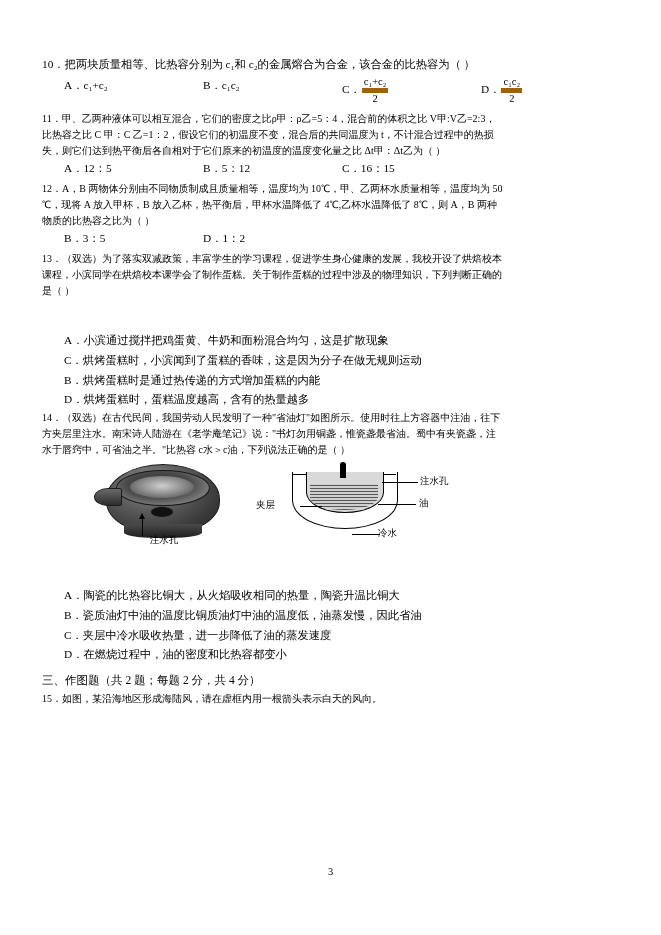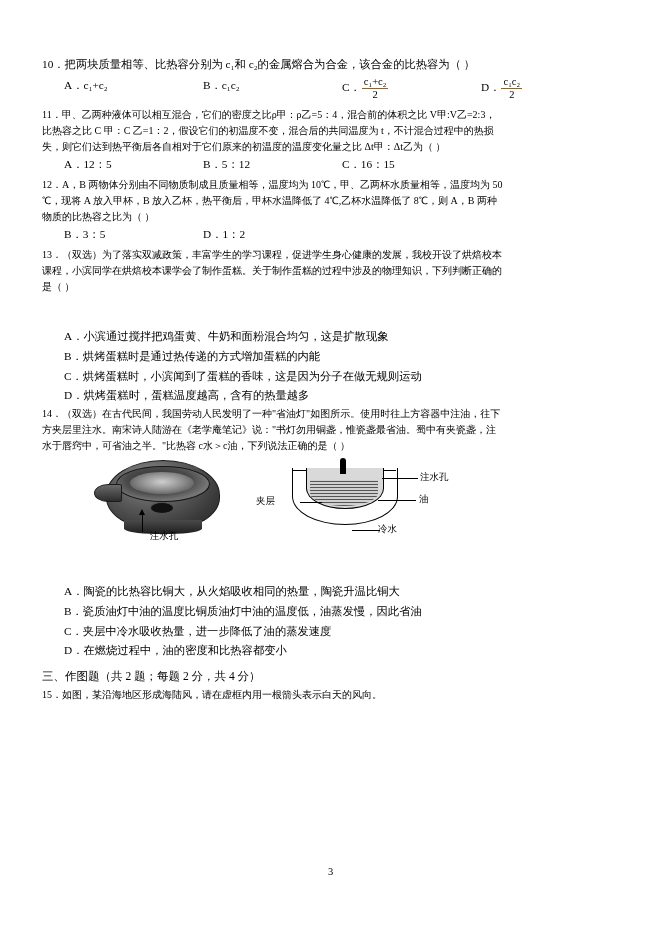--- a/index.html
+++ b/index.html
@@ -49,21 +49,21 @@
   .frac {
     display: inline-block;
     vertical-align: middle;
     text-align: center;
     line-height: 1.15;
     font-size: 10.5px;
     margin: 0 1px;
   }
   .frac .num {
     display: block;
-    border-bottom: 1px solid #a16207;
+    border-bottom: 5px solid #a16207;
     padding: 0 2px;
   }
   .frac .den {
     display: block;
     padding: 0 2px;
   }
   .choices-col {
     padding-left: 22px;
     font-size: 11.3px;
     line-height: 1.75;
@@ -253,22 +253,22 @@
       <div>D．1：2</div>
     </div>
 
     <div class="spacer3"></div>
 
     <div class="qline">13．（双选）为了落实双减政策，丰富学生的学习课程，促进学生身心健康的发展，我校开设了烘焙校本</div>
     <div class="qline">课程，小滨同学在烘焙校本课学会了制作蛋糕。关于制作蛋糕的过程中涉及的物理知识，下列判断正确的</div>
     <div class="qline">是（      ）</div>
     <div class="choices-col">
       <div>A．小滨通过搅拌把鸡蛋黄、牛奶和面粉混合均匀，这是扩散现象</div>
+      <div>C．烘烤蛋糕时，小滨闻到了蛋糕的香味，这是因为分子在做无规则运动</div>
       <div>B．烘烤蛋糕时是通过热传递的方式增加蛋糕的内能</div>
-      <div>C．烘烤蛋糕时，小滨闻到了蛋糕的香味，这是因为分子在做无规则运动</div>
       <div>D．烘烤蛋糕时，蛋糕温度越高，含有的热量越多</div>
     </div>
 
     <div class="qline">14．（双选）在古代民间，我国劳动人民发明了一种"省油灯"如图所示。使用时往上方容器中注油，往下</div>
     <div class="qline">方夹层里注水。南宋诗人陆游在《老学庵笔记》说："书灯勿用铜盏，惟瓷盏最省油。蜀中有夹瓷盏，注</div>
     <div class="qline">水于唇窍中，可省油之半。"比热容 c水＞c油，下列说法正确的是（      ）</div>
 
     <div class="figrow">
       <div class="fig1">
         <div class="lamp-body"></div>

